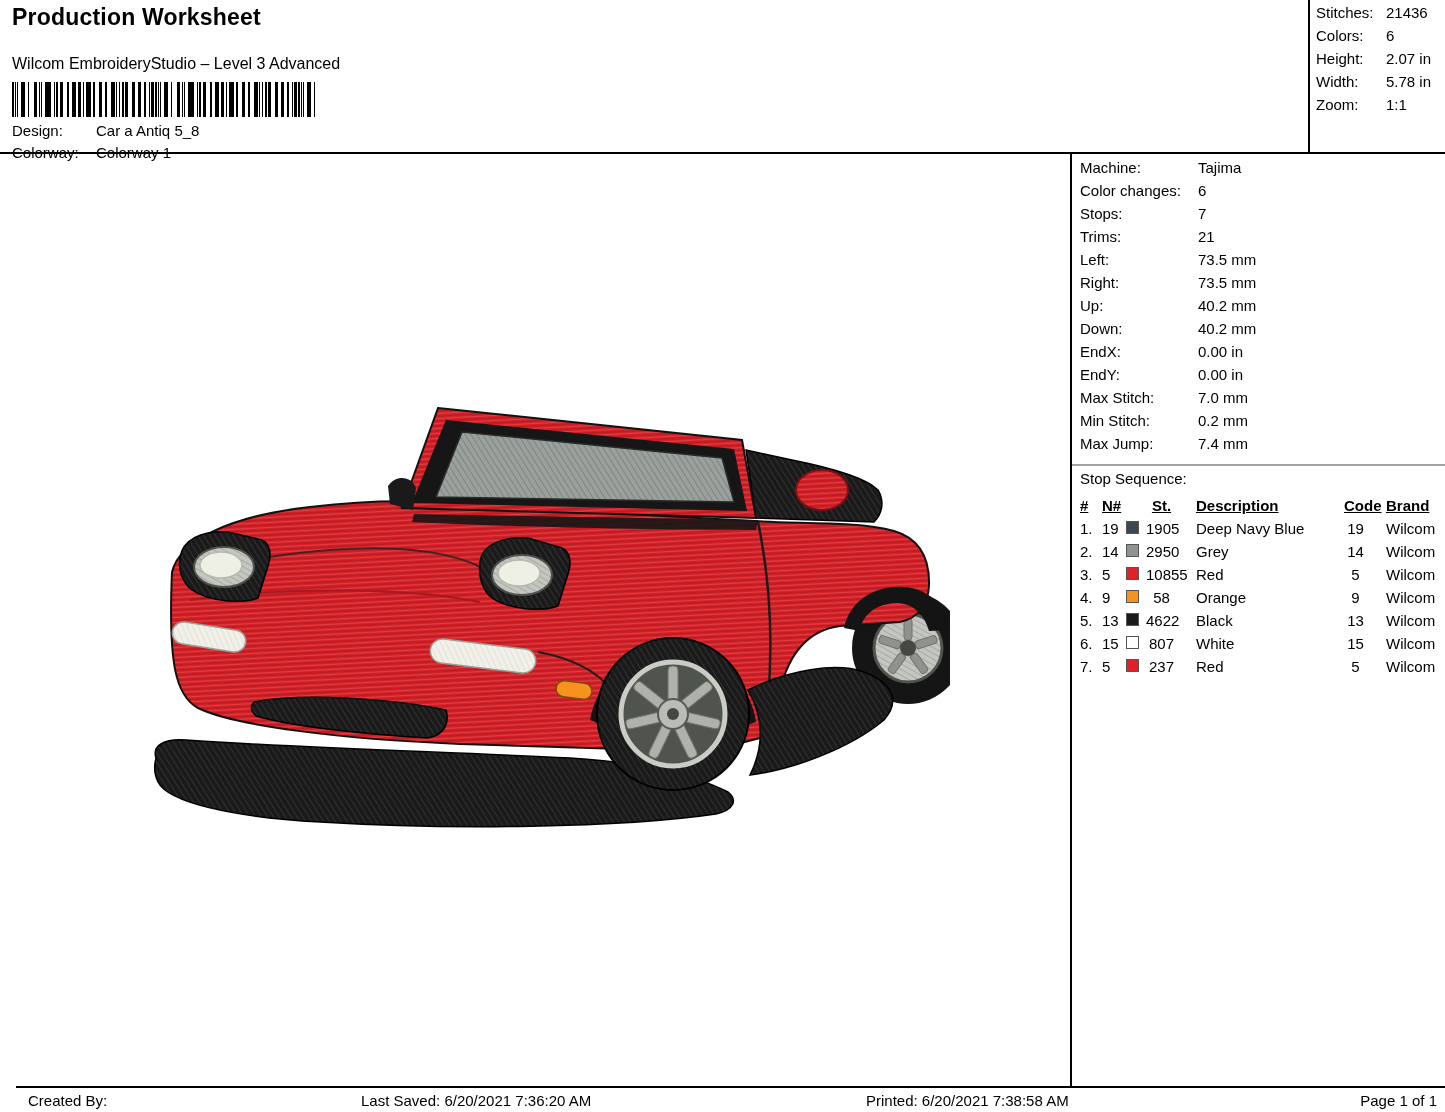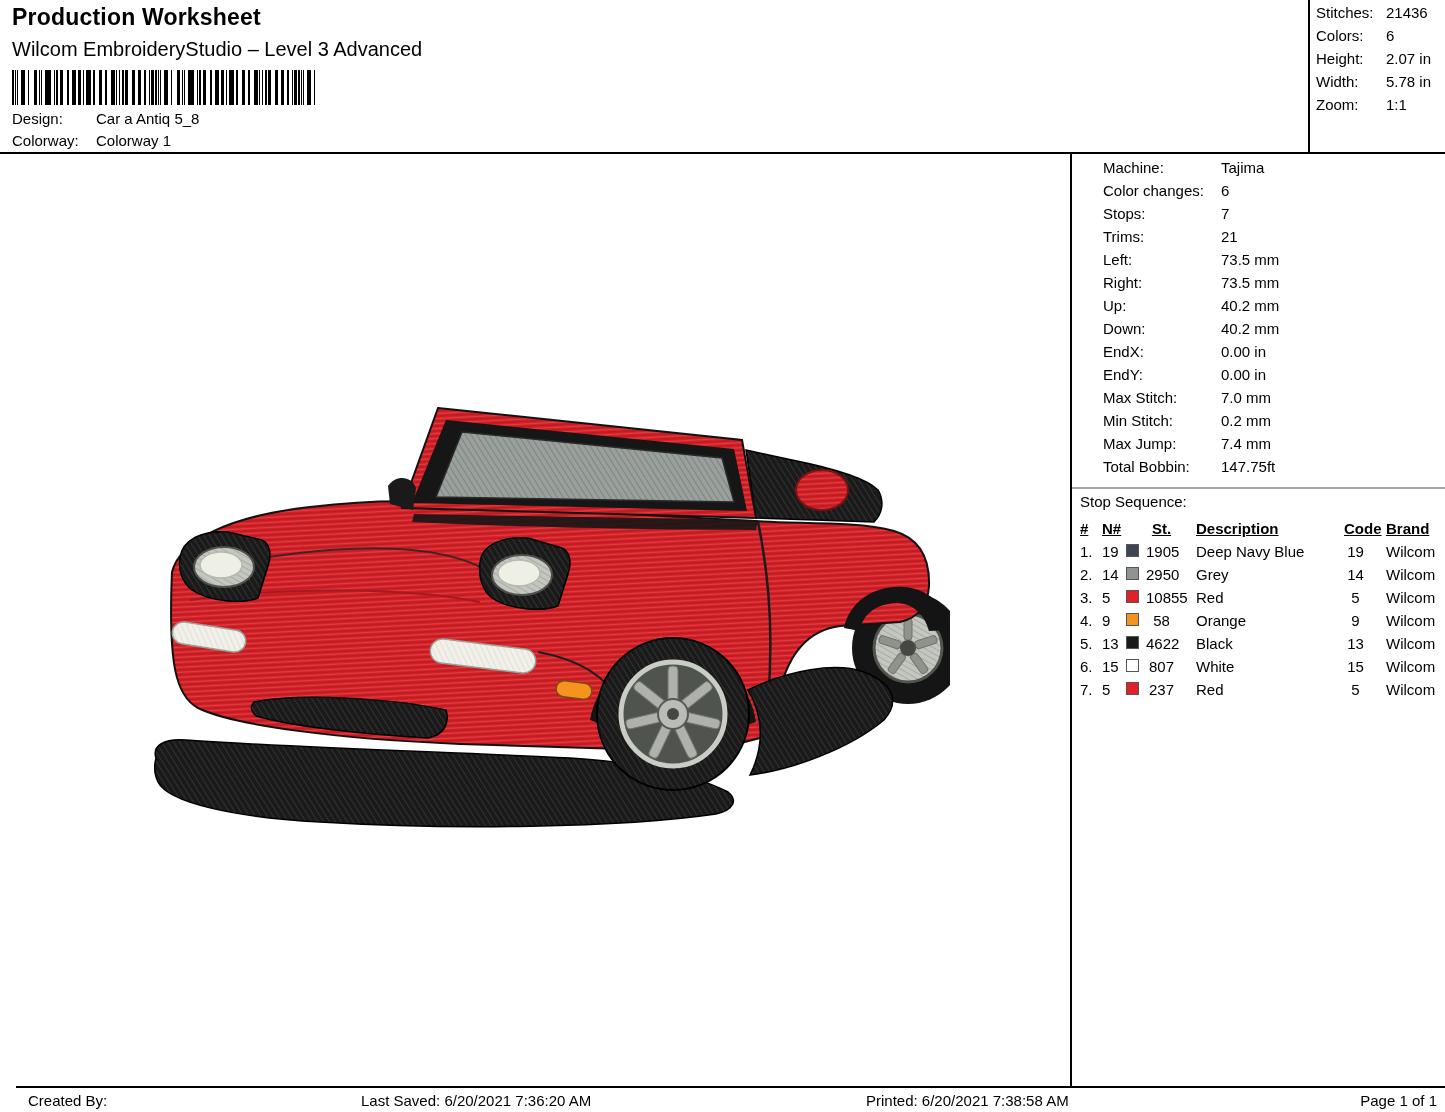--- a/index.html
+++ b/index.html
@@ -8,21 +8,21 @@
     width:1445px; height:1112px; position:relative; overflow:hidden;
     font-family:"Liberation Sans", sans-serif; color:#000; font-size:15px;
   }
 
   
   .header {
     position:absolute; left:0; top:0; width:1308px; height:154px;
     border-bottom:2px solid #000; padding:4px 0 0 12px;
   }
   .title { font-size:23px; font-weight:bold; letter-spacing:0.2px; }
-  .subtitle { font-size:20px; margin-top:7px; }
+  .subtitle { font-size:16px; margin-top:24px; }
   .barcode {
     margin-top:9px; width:306px; height:35px; background-color:#fff;
     background-image:
       repeating-linear-gradient(90deg,#000 0 2px,transparent 2px 5px,#000 5px 6px,transparent 6px 11px),
       repeating-linear-gradient(90deg,transparent 0 3px,#000 3px 4px,transparent 4px 9px,#000 9px 12px,transparent 12px 13px);
   }
   .meta-row { display:flex; margin-top:5px; font-size:15px; }
   .meta-label { width:84px; }
 
   
@@ -33,21 +33,21 @@
   }
   .stats-row { display:flex; height:23px; }
   .stats-label { width:70px; }
 
   
   .panel {
     position:absolute; left:1070px; top:154px; right:0; bottom:26px;
     border-left:2px solid #000; font-size:15px;
   }
   .machine { padding:5px 0 6px 8px; }
-  .machine-row { display:flex; height:23px;margin-left:23px; }
+  .machine-row { display:flex; height:23px; }
   .machine-label { width:118px; }
 
   .stopseq { border-top:2px solid #a3a3a3; padding:4px 0 0 8px; }
   .stopseq-title { height:24px; }
   .seq-row, .seq-head-row {
     display:grid;
     grid-template-columns:22px 24px 20px 50px 148px 42px 56px;
     align-items:center; height:23px;
   }
   .seq-head-row span { font-weight:bold; text-decoration:underline; }
@@ -270,24 +270,20 @@
         <span>7.0 mm</span>
       </div>
     <div class="machine-row">
         <span class="machine-label">Min Stitch:</span>
         <span>0.2 mm</span>
       </div>
     <div class="machine-row">
         <span class="machine-label">Max Jump:</span>
         <span>7.4 mm</span>
       </div>
-    <div class="machine-row">
-        <span class="machine-label">Total Bobbin:</span>
-        <span>147.75ft</span>
-      </div>
   </div>
 
   <div class="stopseq">
     <div class="stopseq-title">Stop Sequence:</div>
     <div class="seq-head-row">
       <span>#</span>
       <span>N#</span>
       <span></span>
       <span class="right">St.</span>
       <span>Description</span>

